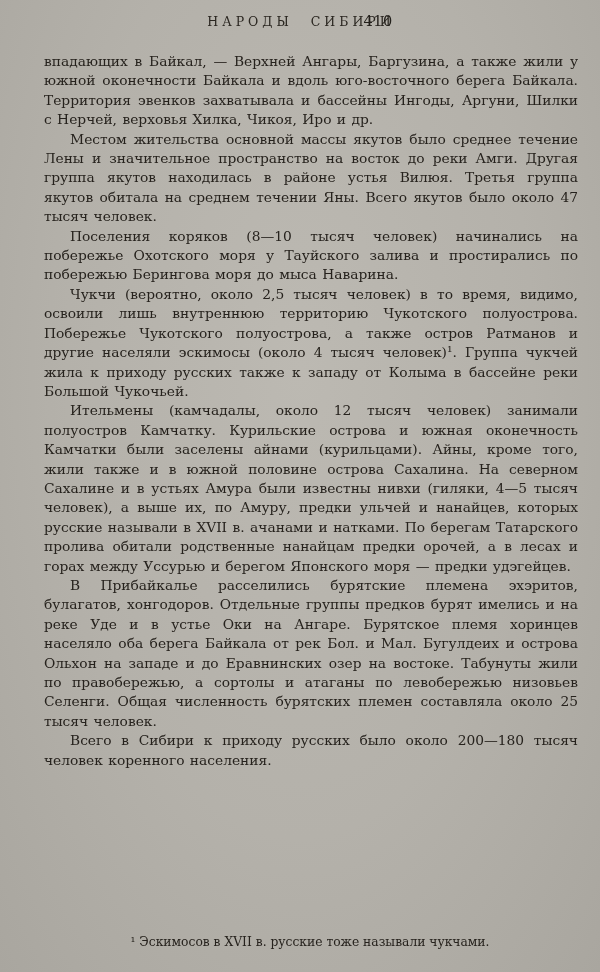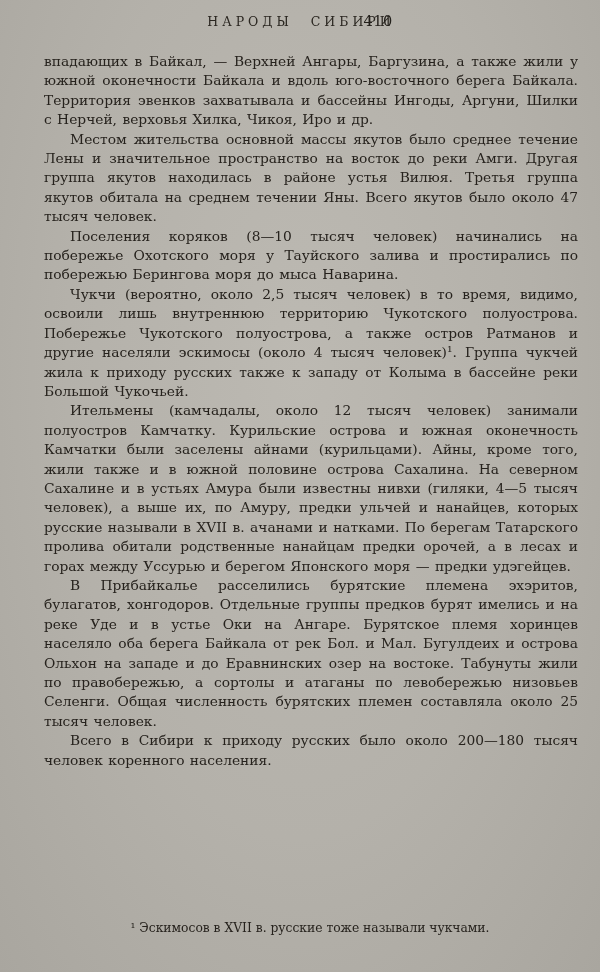--- a/index.html
+++ b/index.html
@@ -61,21 +61,21 @@
     word-spacing: 1px;
   }
   .page-body p.no-indent {
     text-indent: 0;
   }
   .page-footer {
     margin-top: auto;
     flex: 0 0 auto;
   }
   .footnote {
-    margin: 14px;
+    margin: 0;
     font-size: 12.3px;
     line-height: 16px;
     text-indent: 18px;
     color: #26221d;
   }
 </style>
 </head>
 <body>
 
 <div class="page">

